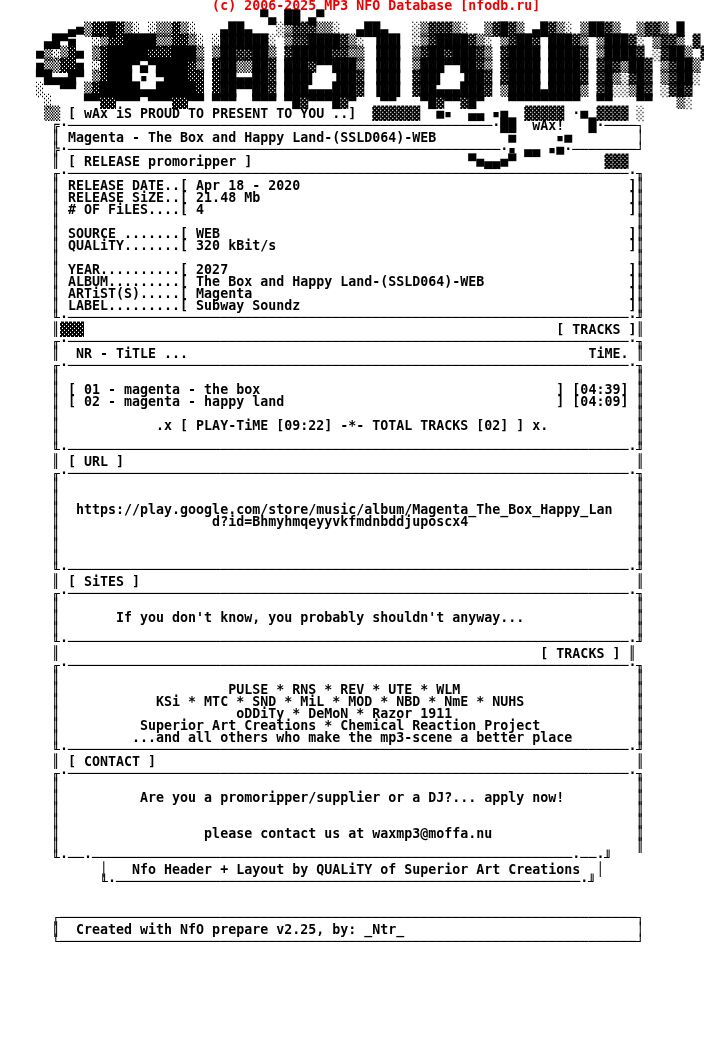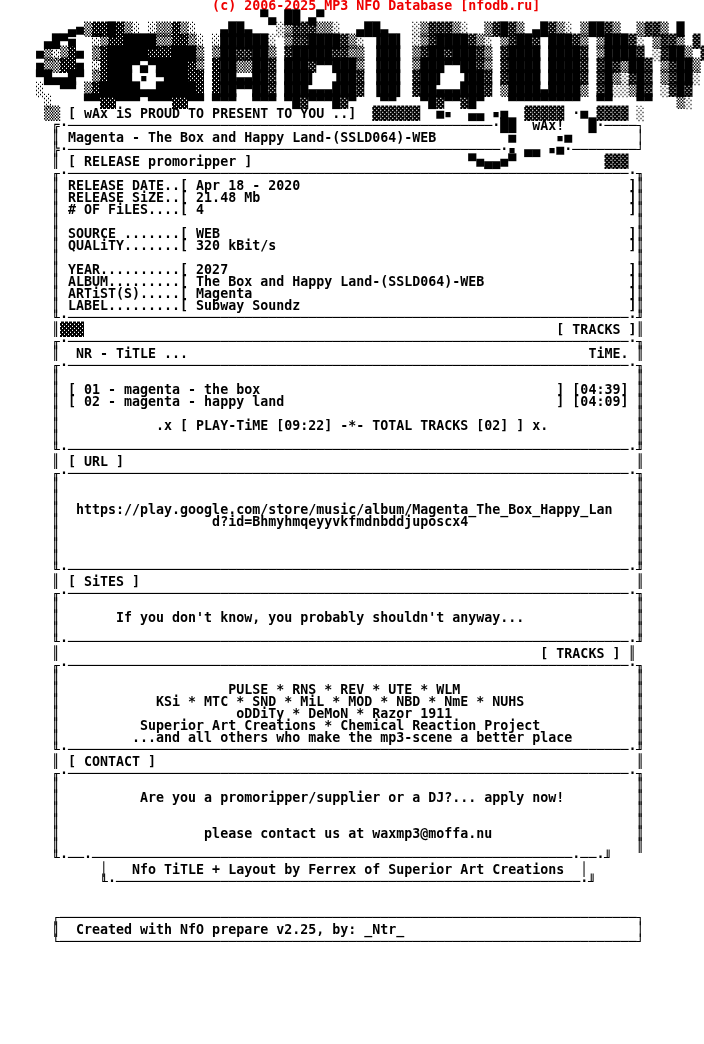--- a/index.html
+++ b/index.html
@@ -87,21 +87,21 @@
       <div class="ln">   ╙·──────────────────────────────────────────────────────────────────────·╜</div>
       <div class="ln">   ║ [ CONTACT ]                                                            ║</div>
       <div class="ln">   ╓·──────────────────────────────────────────────────────────────────────·╖</div>
       <div class="ln">   ║                                                                        ║</div>
       <div class="ln">   ║          Are you a promoripper/supplier or a DJ?... apply now!         ║</div>
       <div class="ln">   ║                                                                        ║</div>
       <div class="ln">   ║                                                                        ║</div>
       <div class="ln">   ║                  please contact us at waxmp3@moffa.nu                  ║</div>
       <div class="ln">   ║                                                                        ║</div>
       <div class="ln">   ╙·──·────────────────────────────────────────────────────────────·──·╜</div>
-      <div class="ln">         │   Nfo TiTLE + Layout by Ferrex of Superior Art Creations  │</div>
+      <div class="ln">         │   Nfo Header + Layout by QUALiTY of Superior Art Creations  │</div>
       <div class="ln">         ╙·──────────────────────────────────────────────────────────·╜</div>
       <div class="ln"></div>
       <div class="ln"></div>
       <div class="ln">   ┌────────────────────────────────────────────────────────────────────────┐</div>
       <div class="ln">   ║  Created with NfO prepare v2.25, by: _Ntr_                             │</div>
       <div class="ln">   └────────────────────────────────────────────────────────────────────────┘</div>
       <div class="ln"></div>
       <div class="ln"></div>
       <div class="ln"></div>
       <div class="ln"></div>

